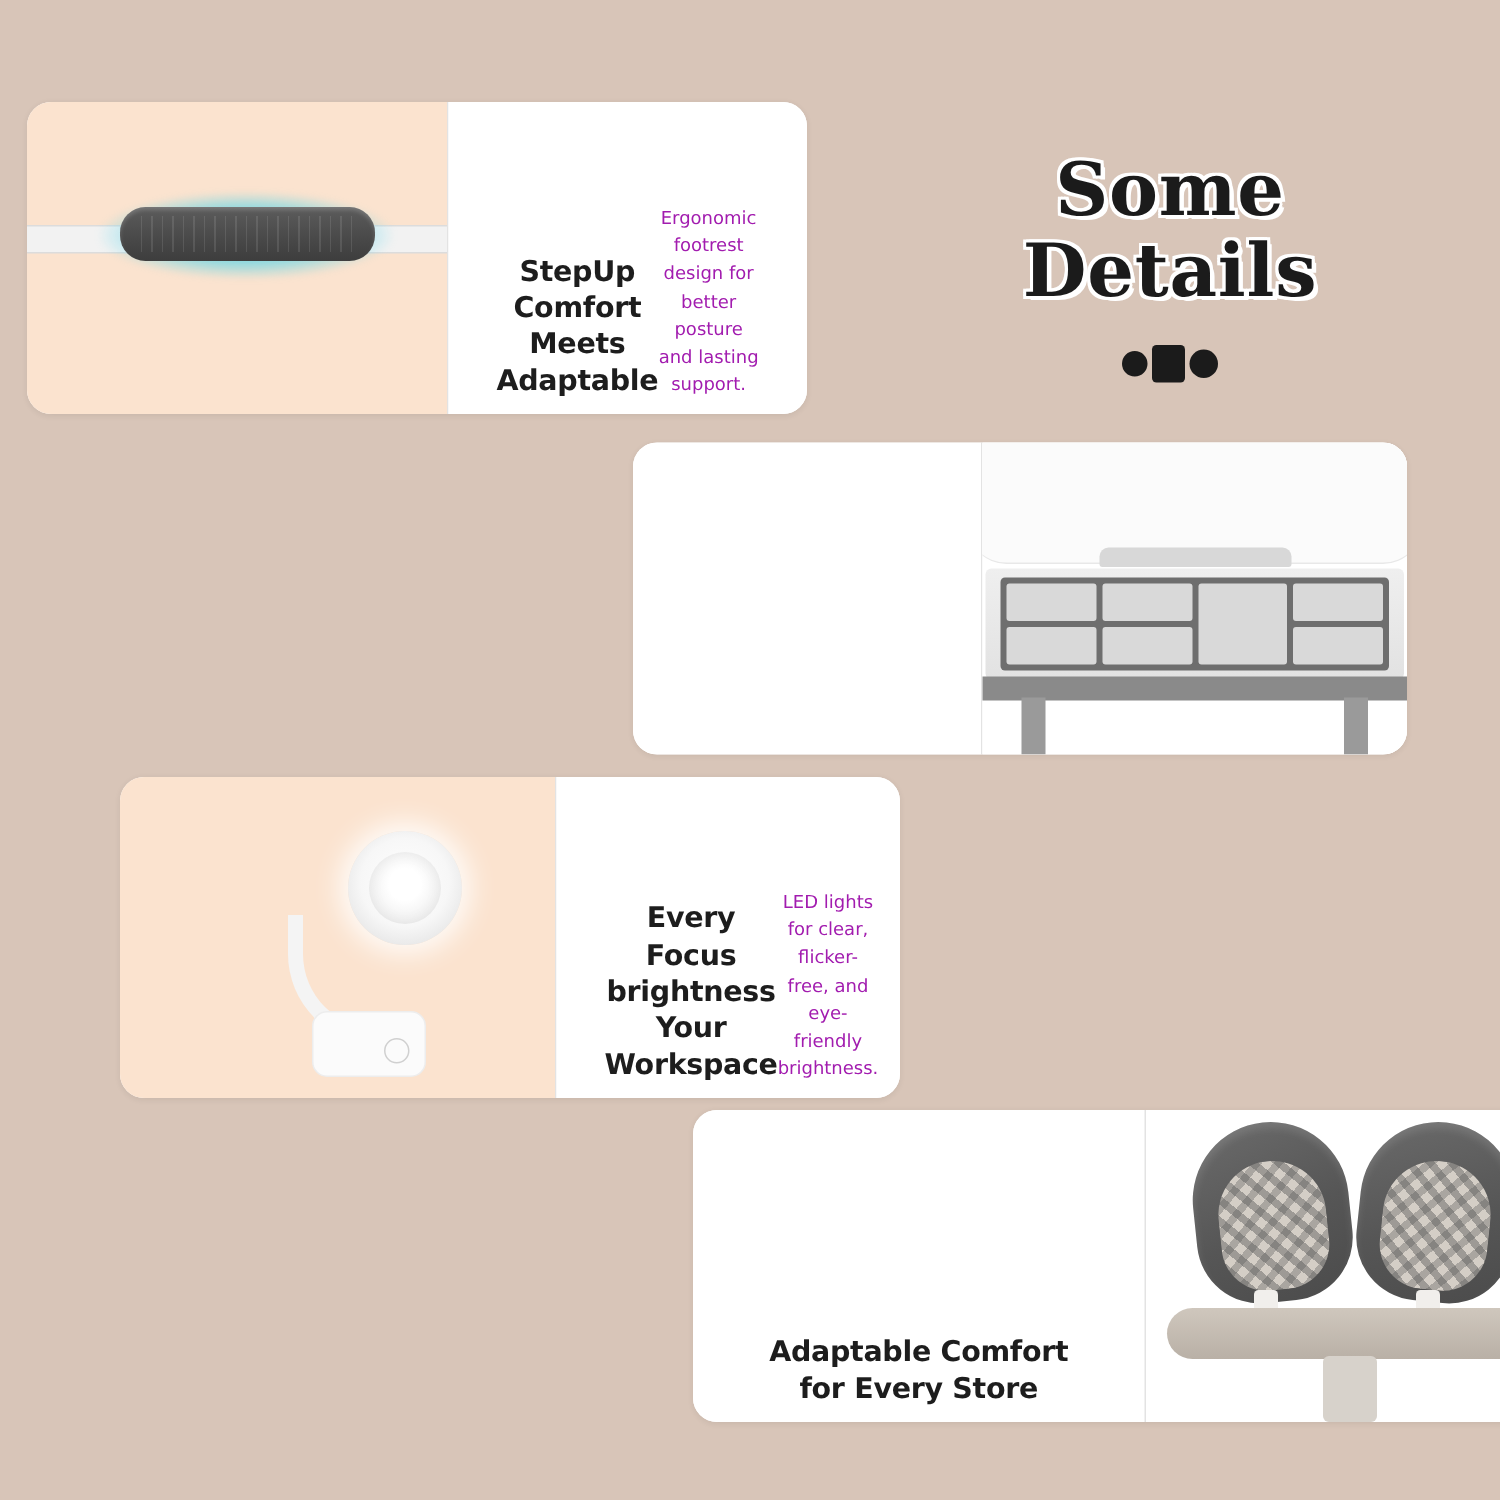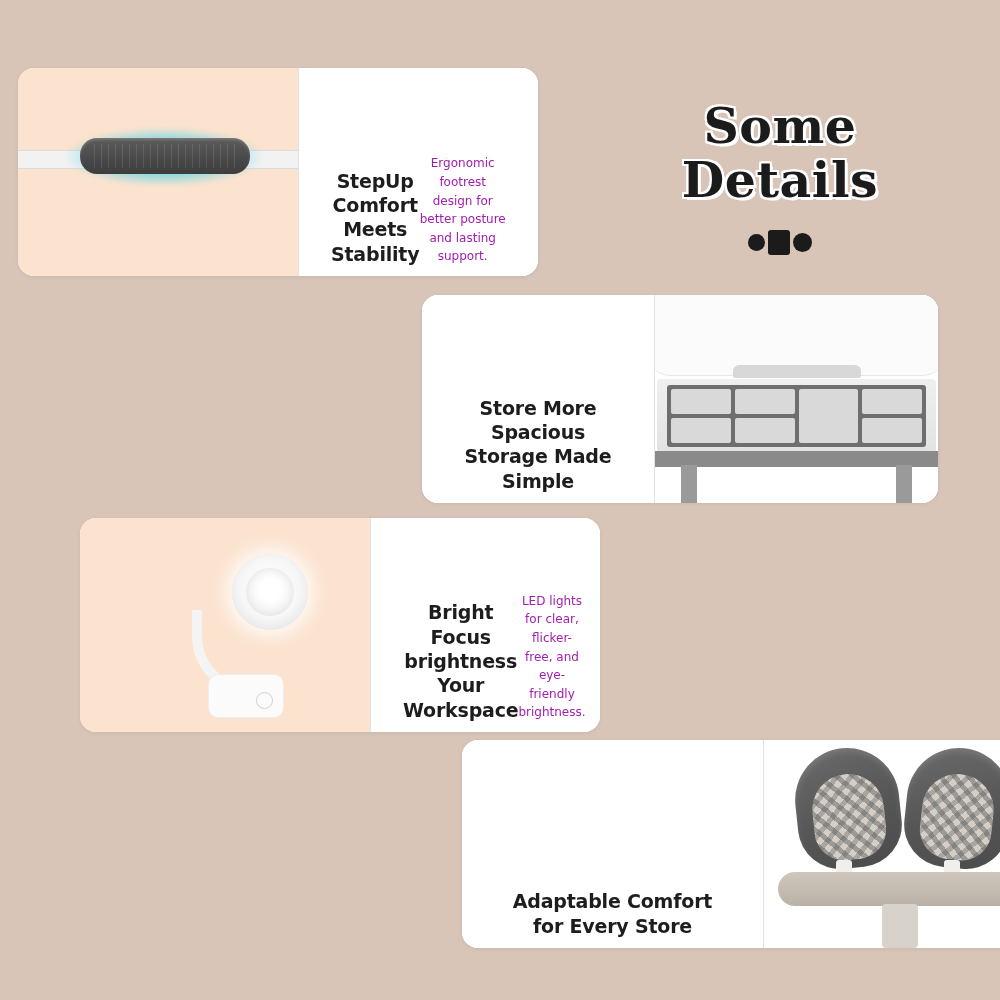--- a/index.html
+++ b/index.html
@@ -288,32 +288,28 @@
       <div class="footrest-rail"></div>
       <div class="footrest-glow"></div>
       <div class="footrest-bar">
         <div class="grooves"></div>
       </div>
     </div>
     <div class="divider-v"></div>
     <div class="card-pane-text">
       <div class="card-title">
         <div>StepUp Comfort</div>
-        <div>Meets Stability</div>
+        <div>Meets Adaptable</div>
       </div>
       <div class="card-body">Ergonomic footrest design for better posture and lasting support.</div>
     </div>
   </div>
 
   <div class="card" id="card2">
     <div class="card-pane-text">
-      <div class="card-title">
-        <div>Store More Spacious</div>
-        <div>Storage Made Simple</div>
-      </div>
     </div>
     <div class="divider-v"></div>
     <div class="card-pane-img plain">
       <div class="drawer-scene">
         <div class="drawer-top"></div>
         <div class="drawer-handle"></div>
         <div class="drawer-face"></div>
         <div class="drawer-inner">
           <div class="drawer-col">
             <div class="drawer-cell"></div>
@@ -341,21 +337,21 @@
   <div class="card" id="card3">
     <div class="card-pane-img">
       <div class="lamp-arm"></div>
       <div class="lamp-head"></div>
       <div class="lamp-base"></div>
       <div class="lamp-btn"></div>
     </div>
     <div class="divider-v"></div>
     <div class="card-pane-text">
       <div class="card-title">
-        <div>Bright Focus</div>
+        <div>Every Focus</div>
         <div>brightness Your</div>
         <div>Workspace</div>
       </div>
       <div class="card-body">LED lights for clear, flicker-free, and eye-friendly brightness.</div>
     </div>
   </div>
 
   <div class="card" id="card4">
     <div class="card-pane-text">
       <div class="card-title">

